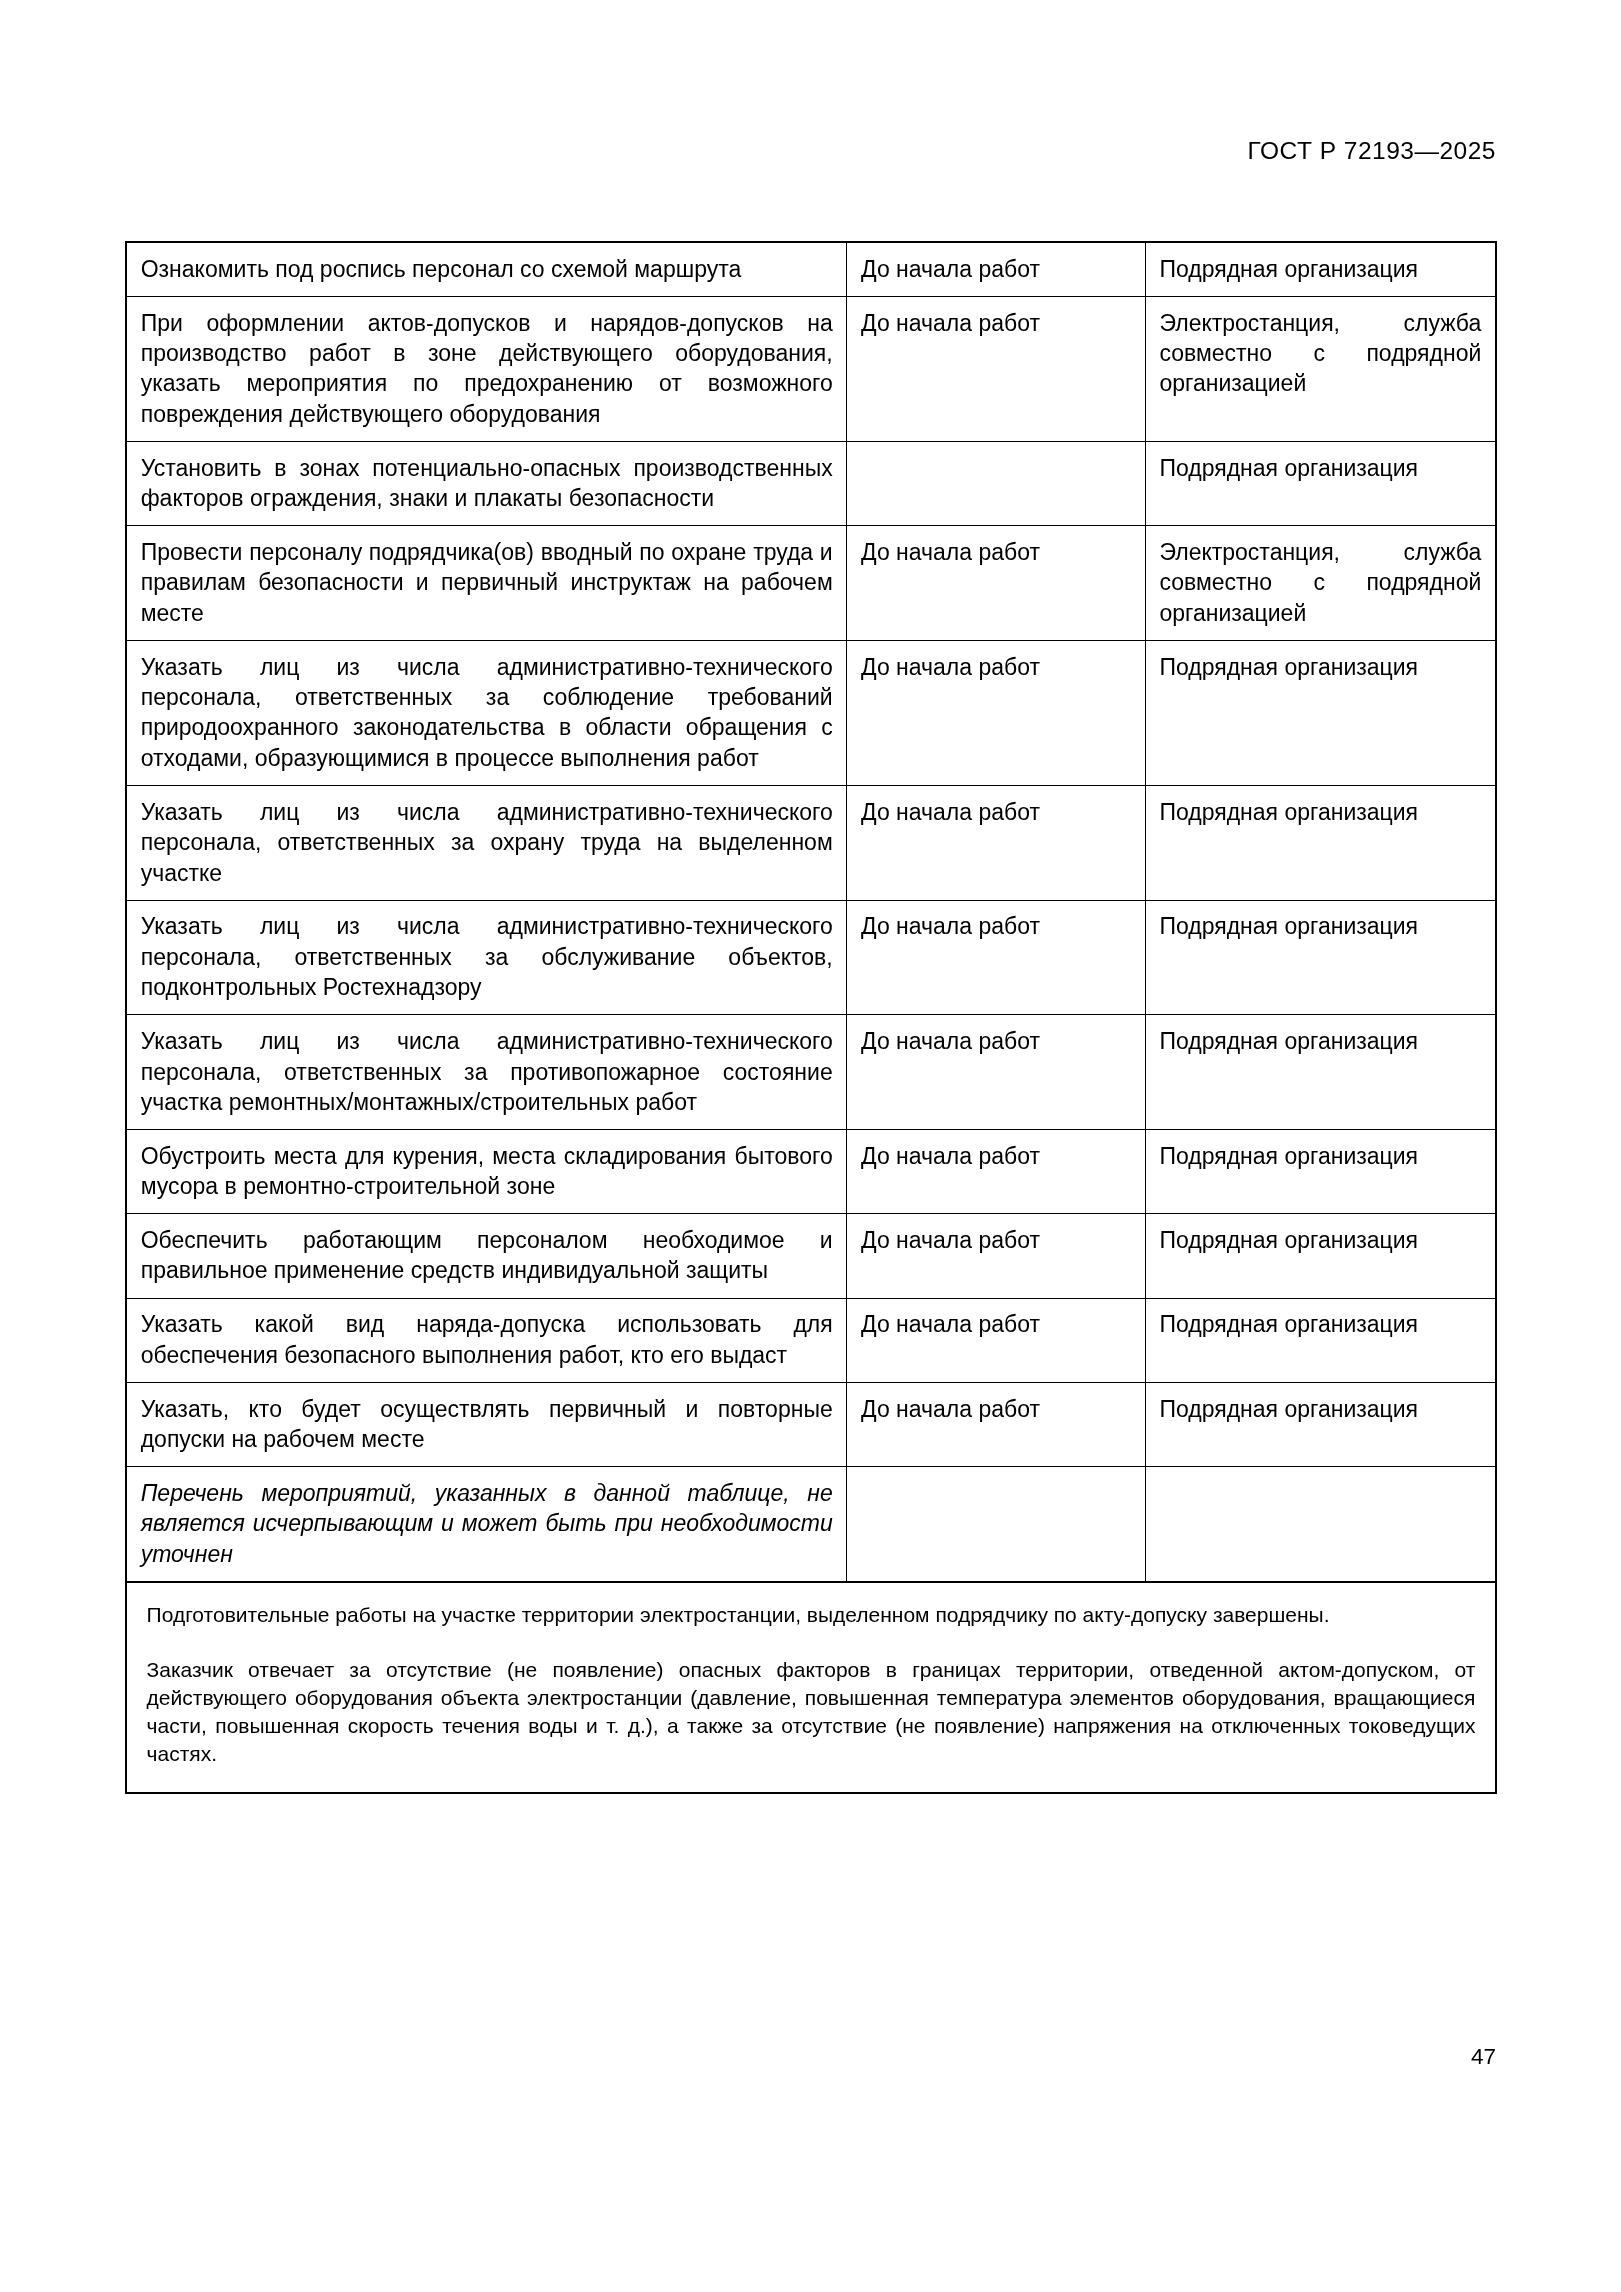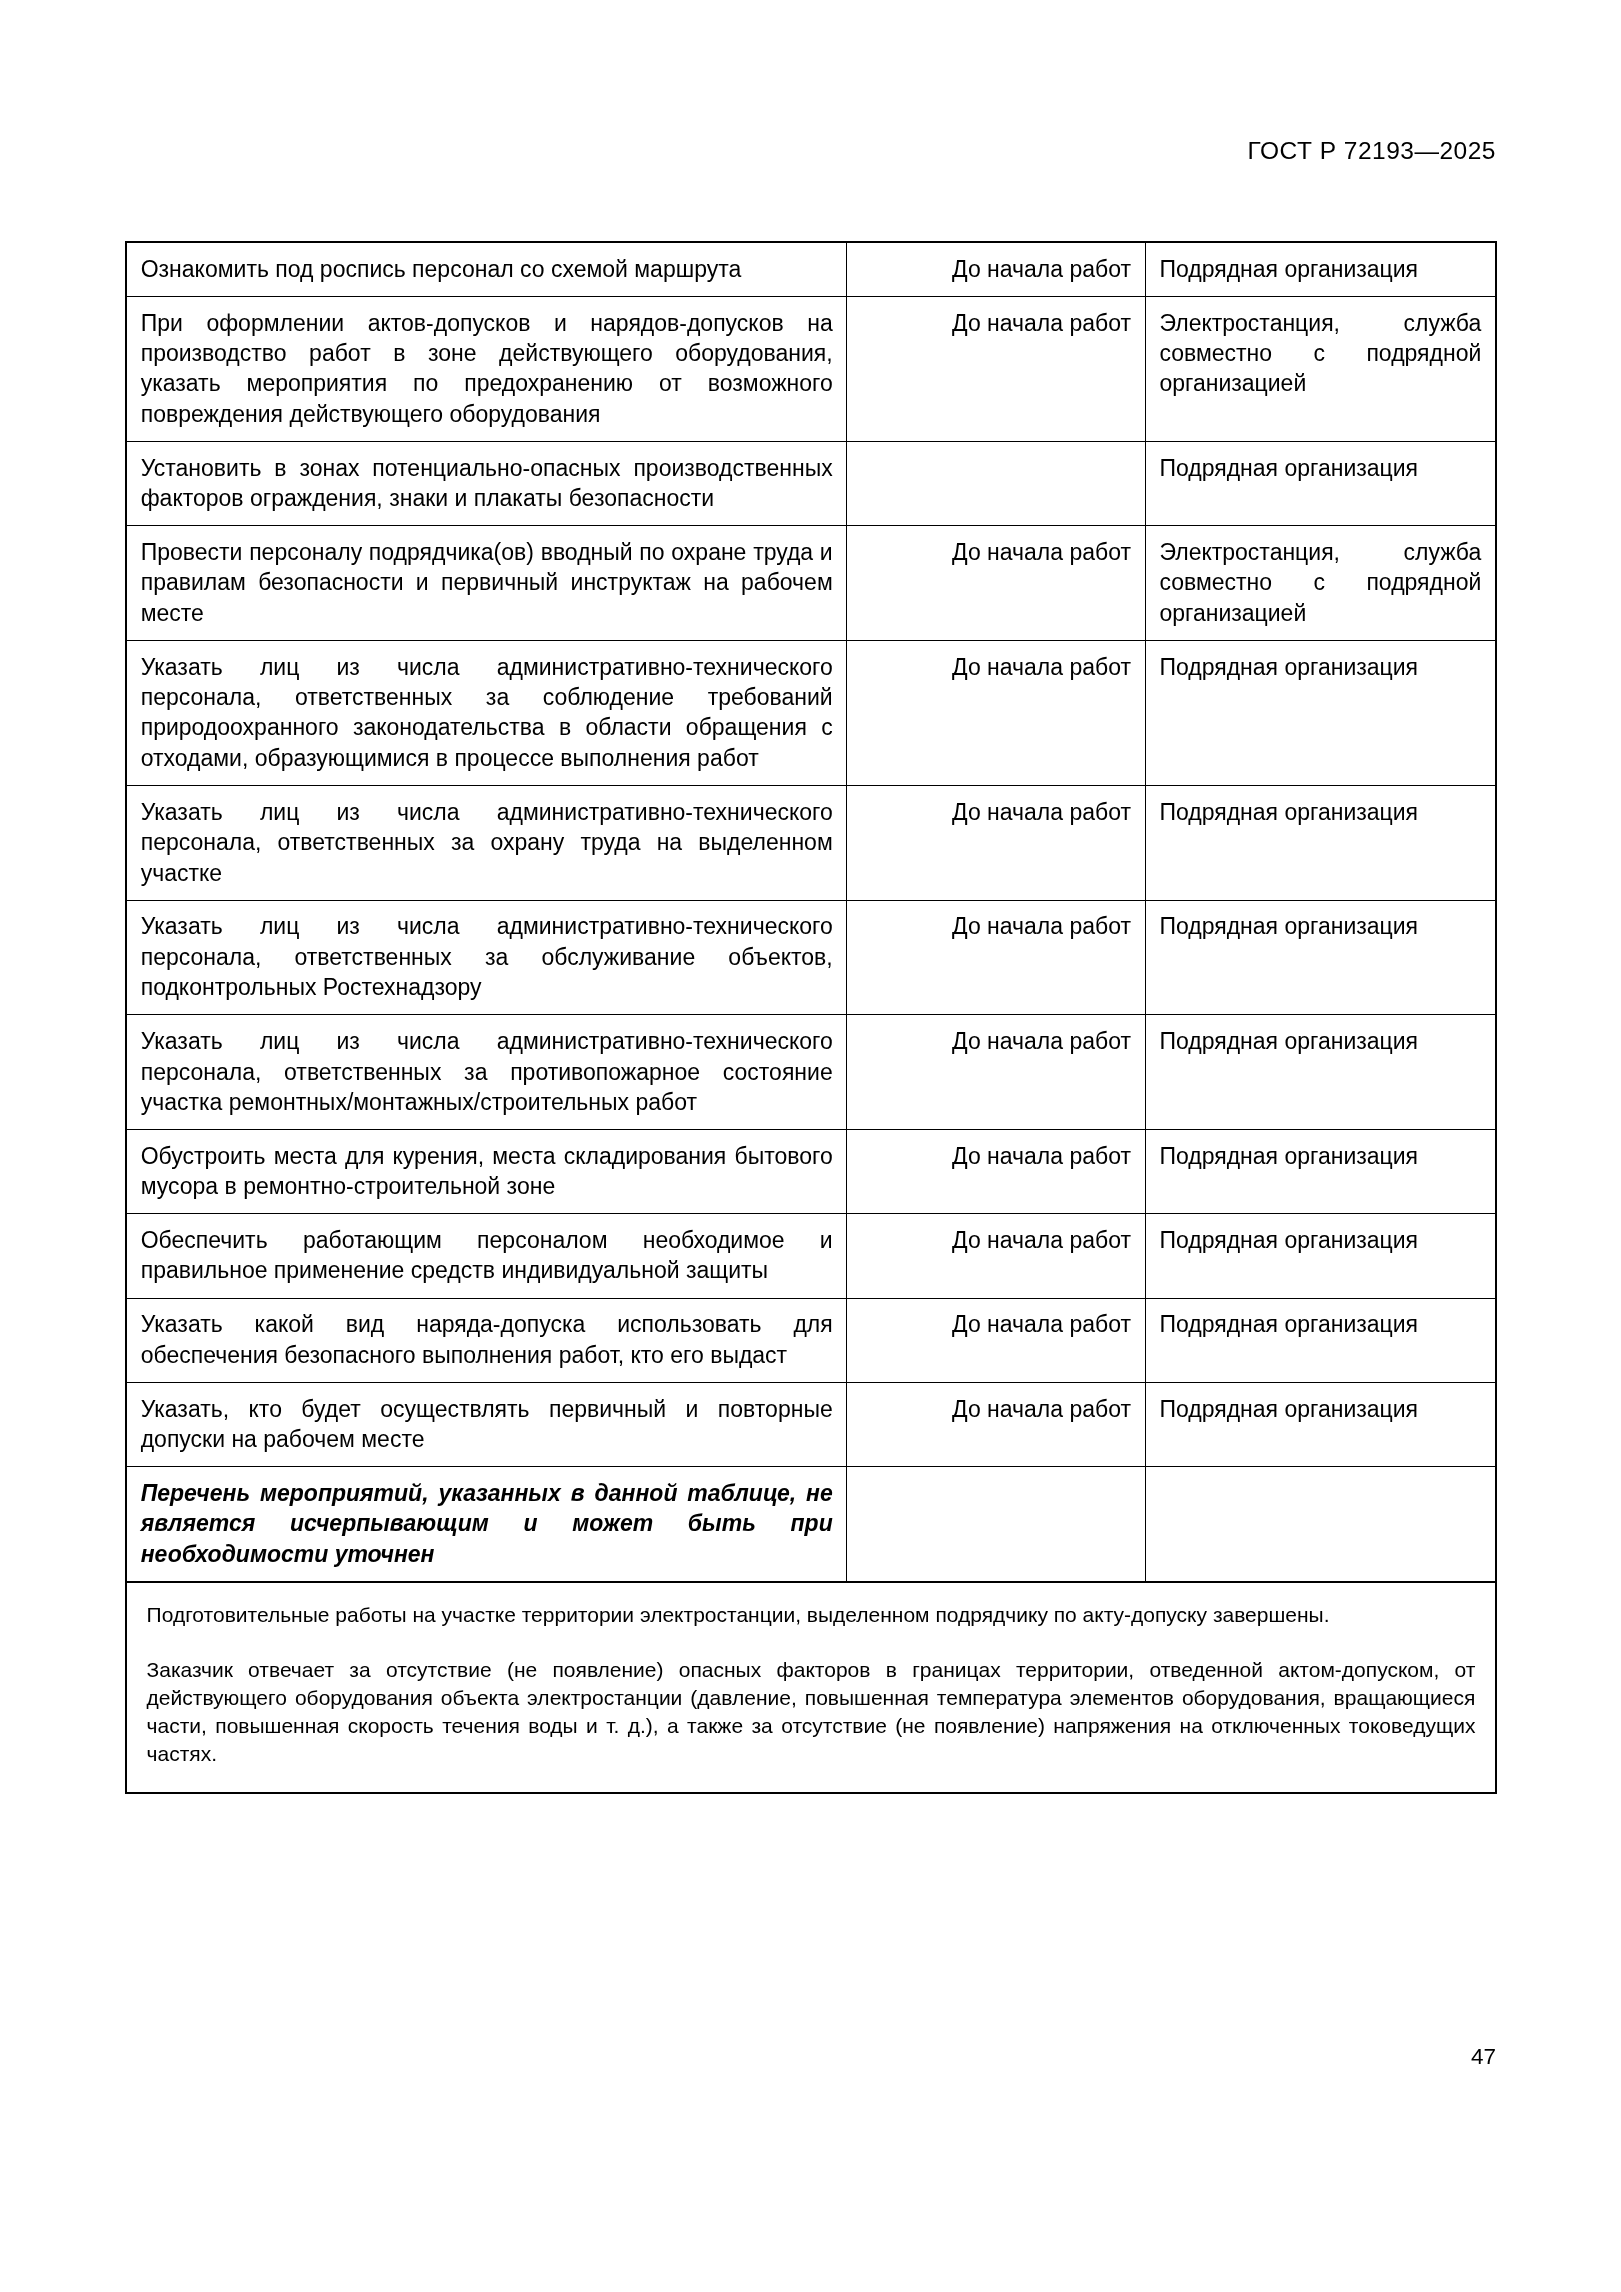--- a/index.html
+++ b/index.html
@@ -44,25 +44,25 @@
     border: 1.5px solid #000;
     padding: 10.8px 13.7px 11.8px 13.7px;
     vertical-align: top;
     font-size: 23px;
     line-height: 1.32;
     text-align: justify;
     text-justify: inter-word;
     hyphens: manual;
   }
   table.main td.c1 { width: 680px; }
-  table.main td.c2 { width: 265px; text-align: right; }
+  table.main td.c2 { width: 265px; text-align: left; }
   table.main td.c3 { width: 316px; text-align: justify; }
   td.italic {
     font-style: italic;
-    font-weight: bold;
+    font-weight: normal;
   }
   .notes {
     border: 2.9px solid #000;
     border-top: none;
     padding: 17.6px 19.6px 23.5px 19.6px;
     font-size: 21px;
     line-height: 1.34;
     text-align: justify;
     text-justify: inter-word;
   }

